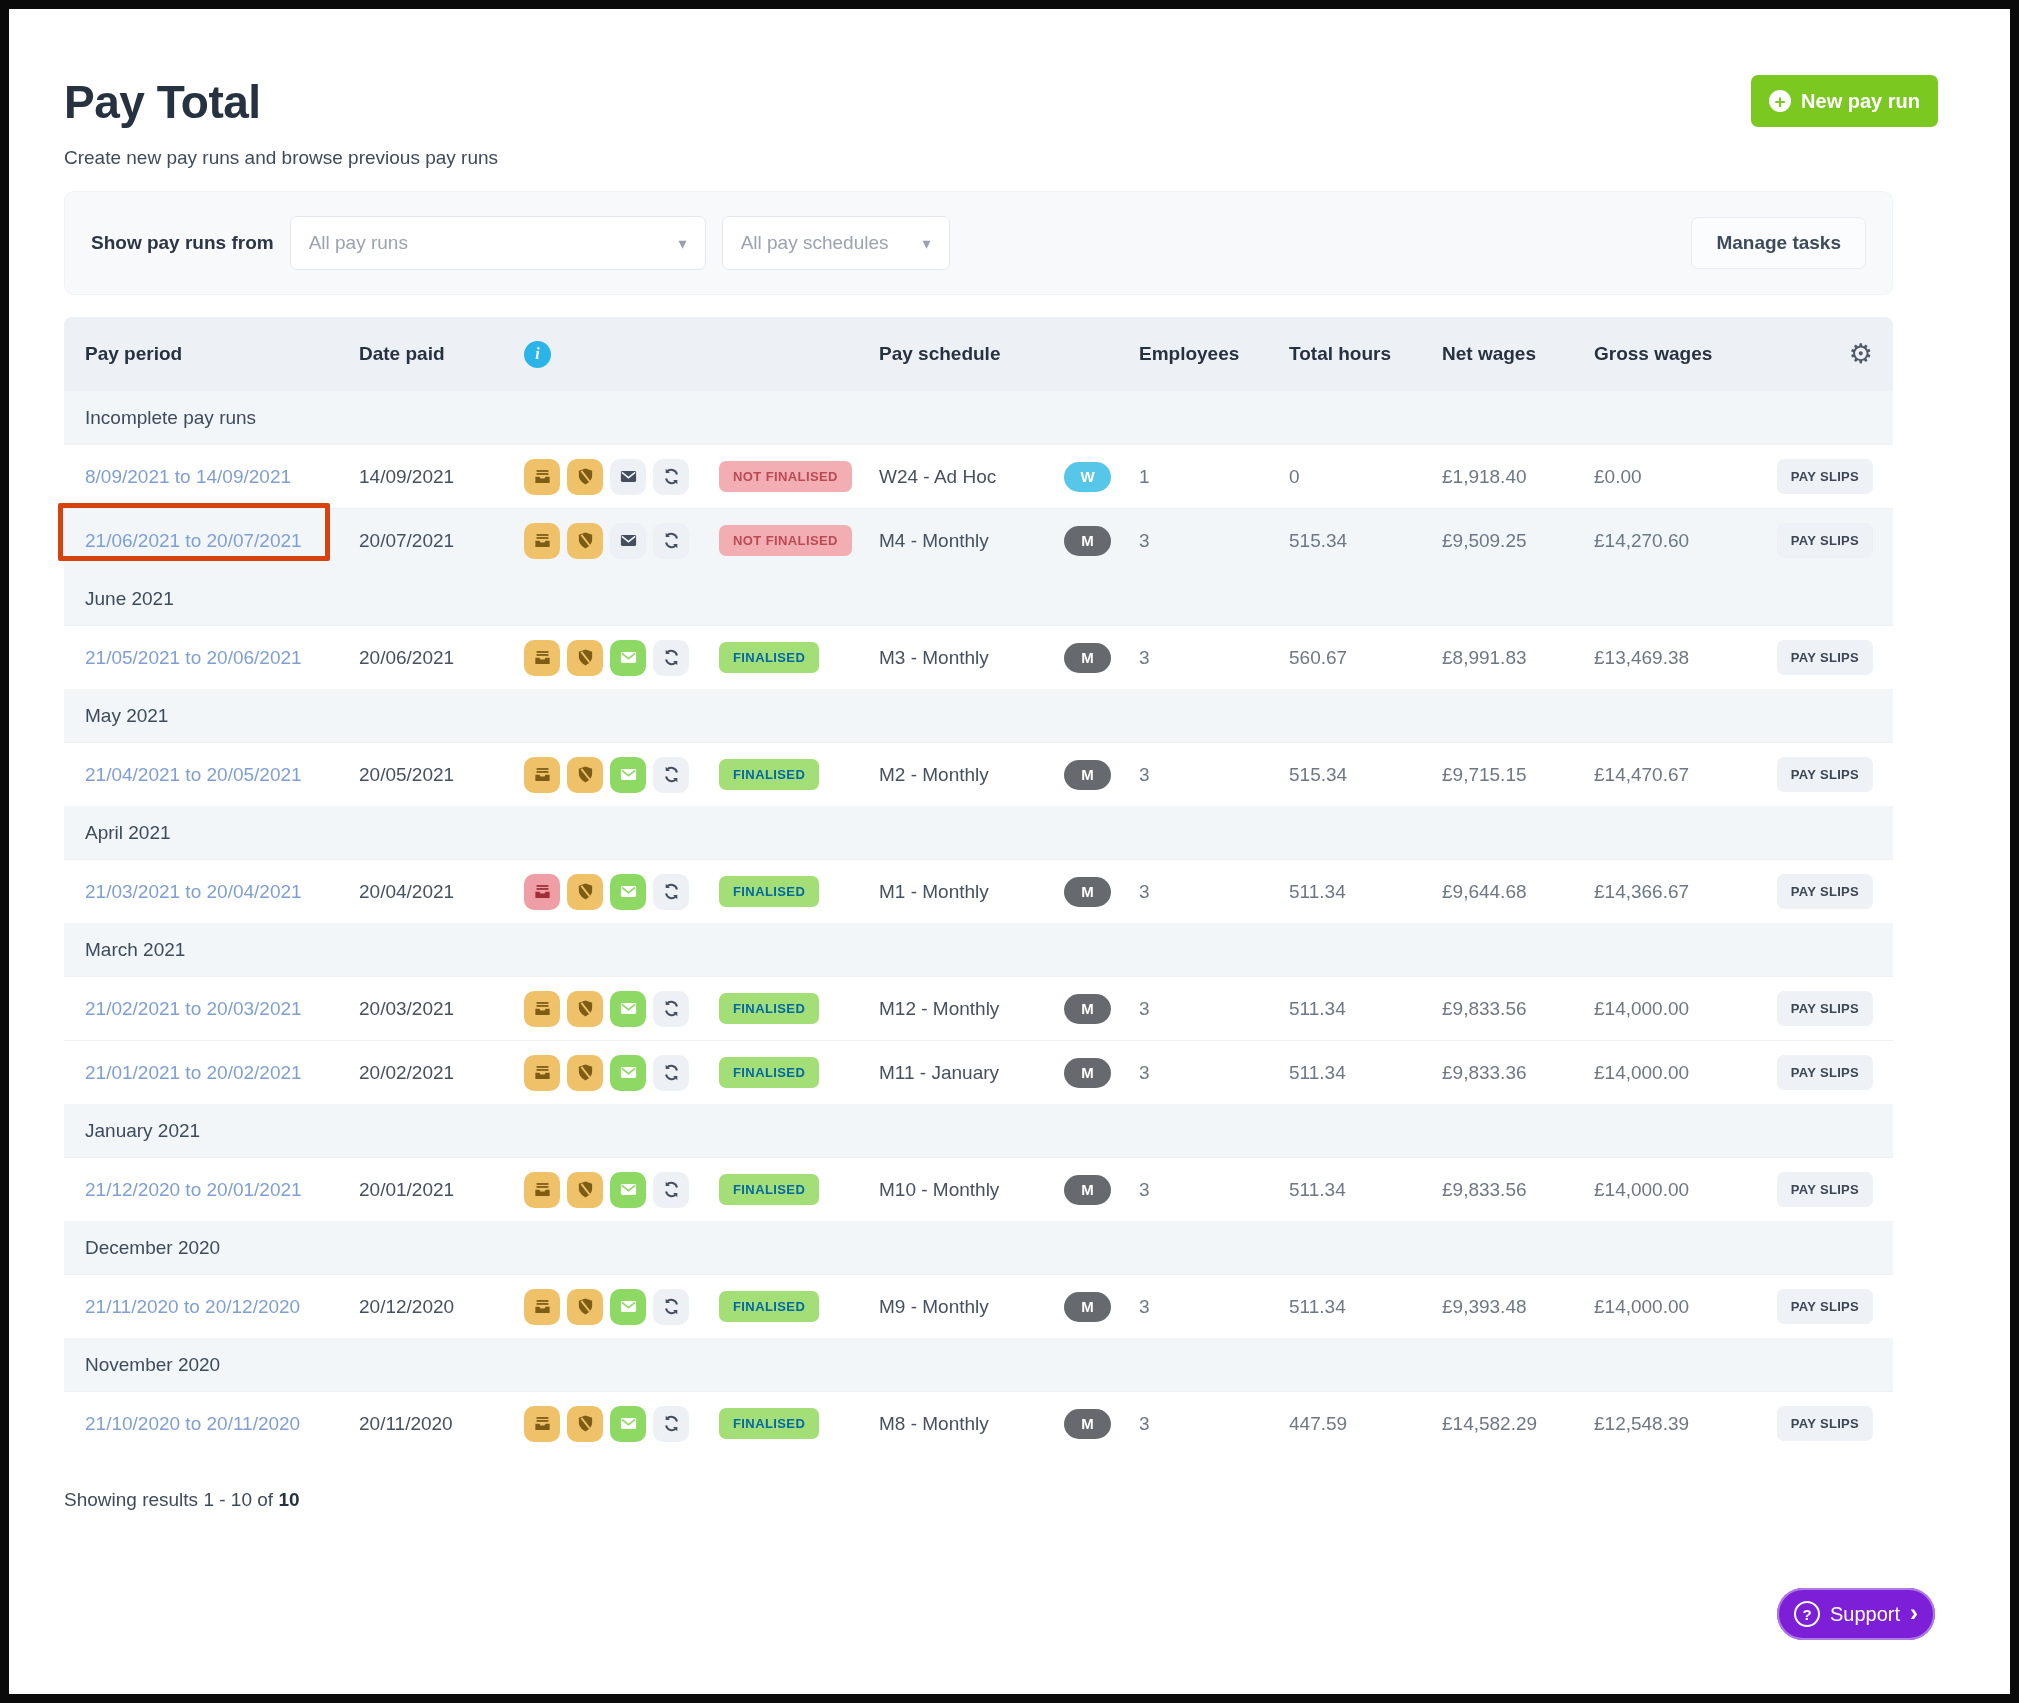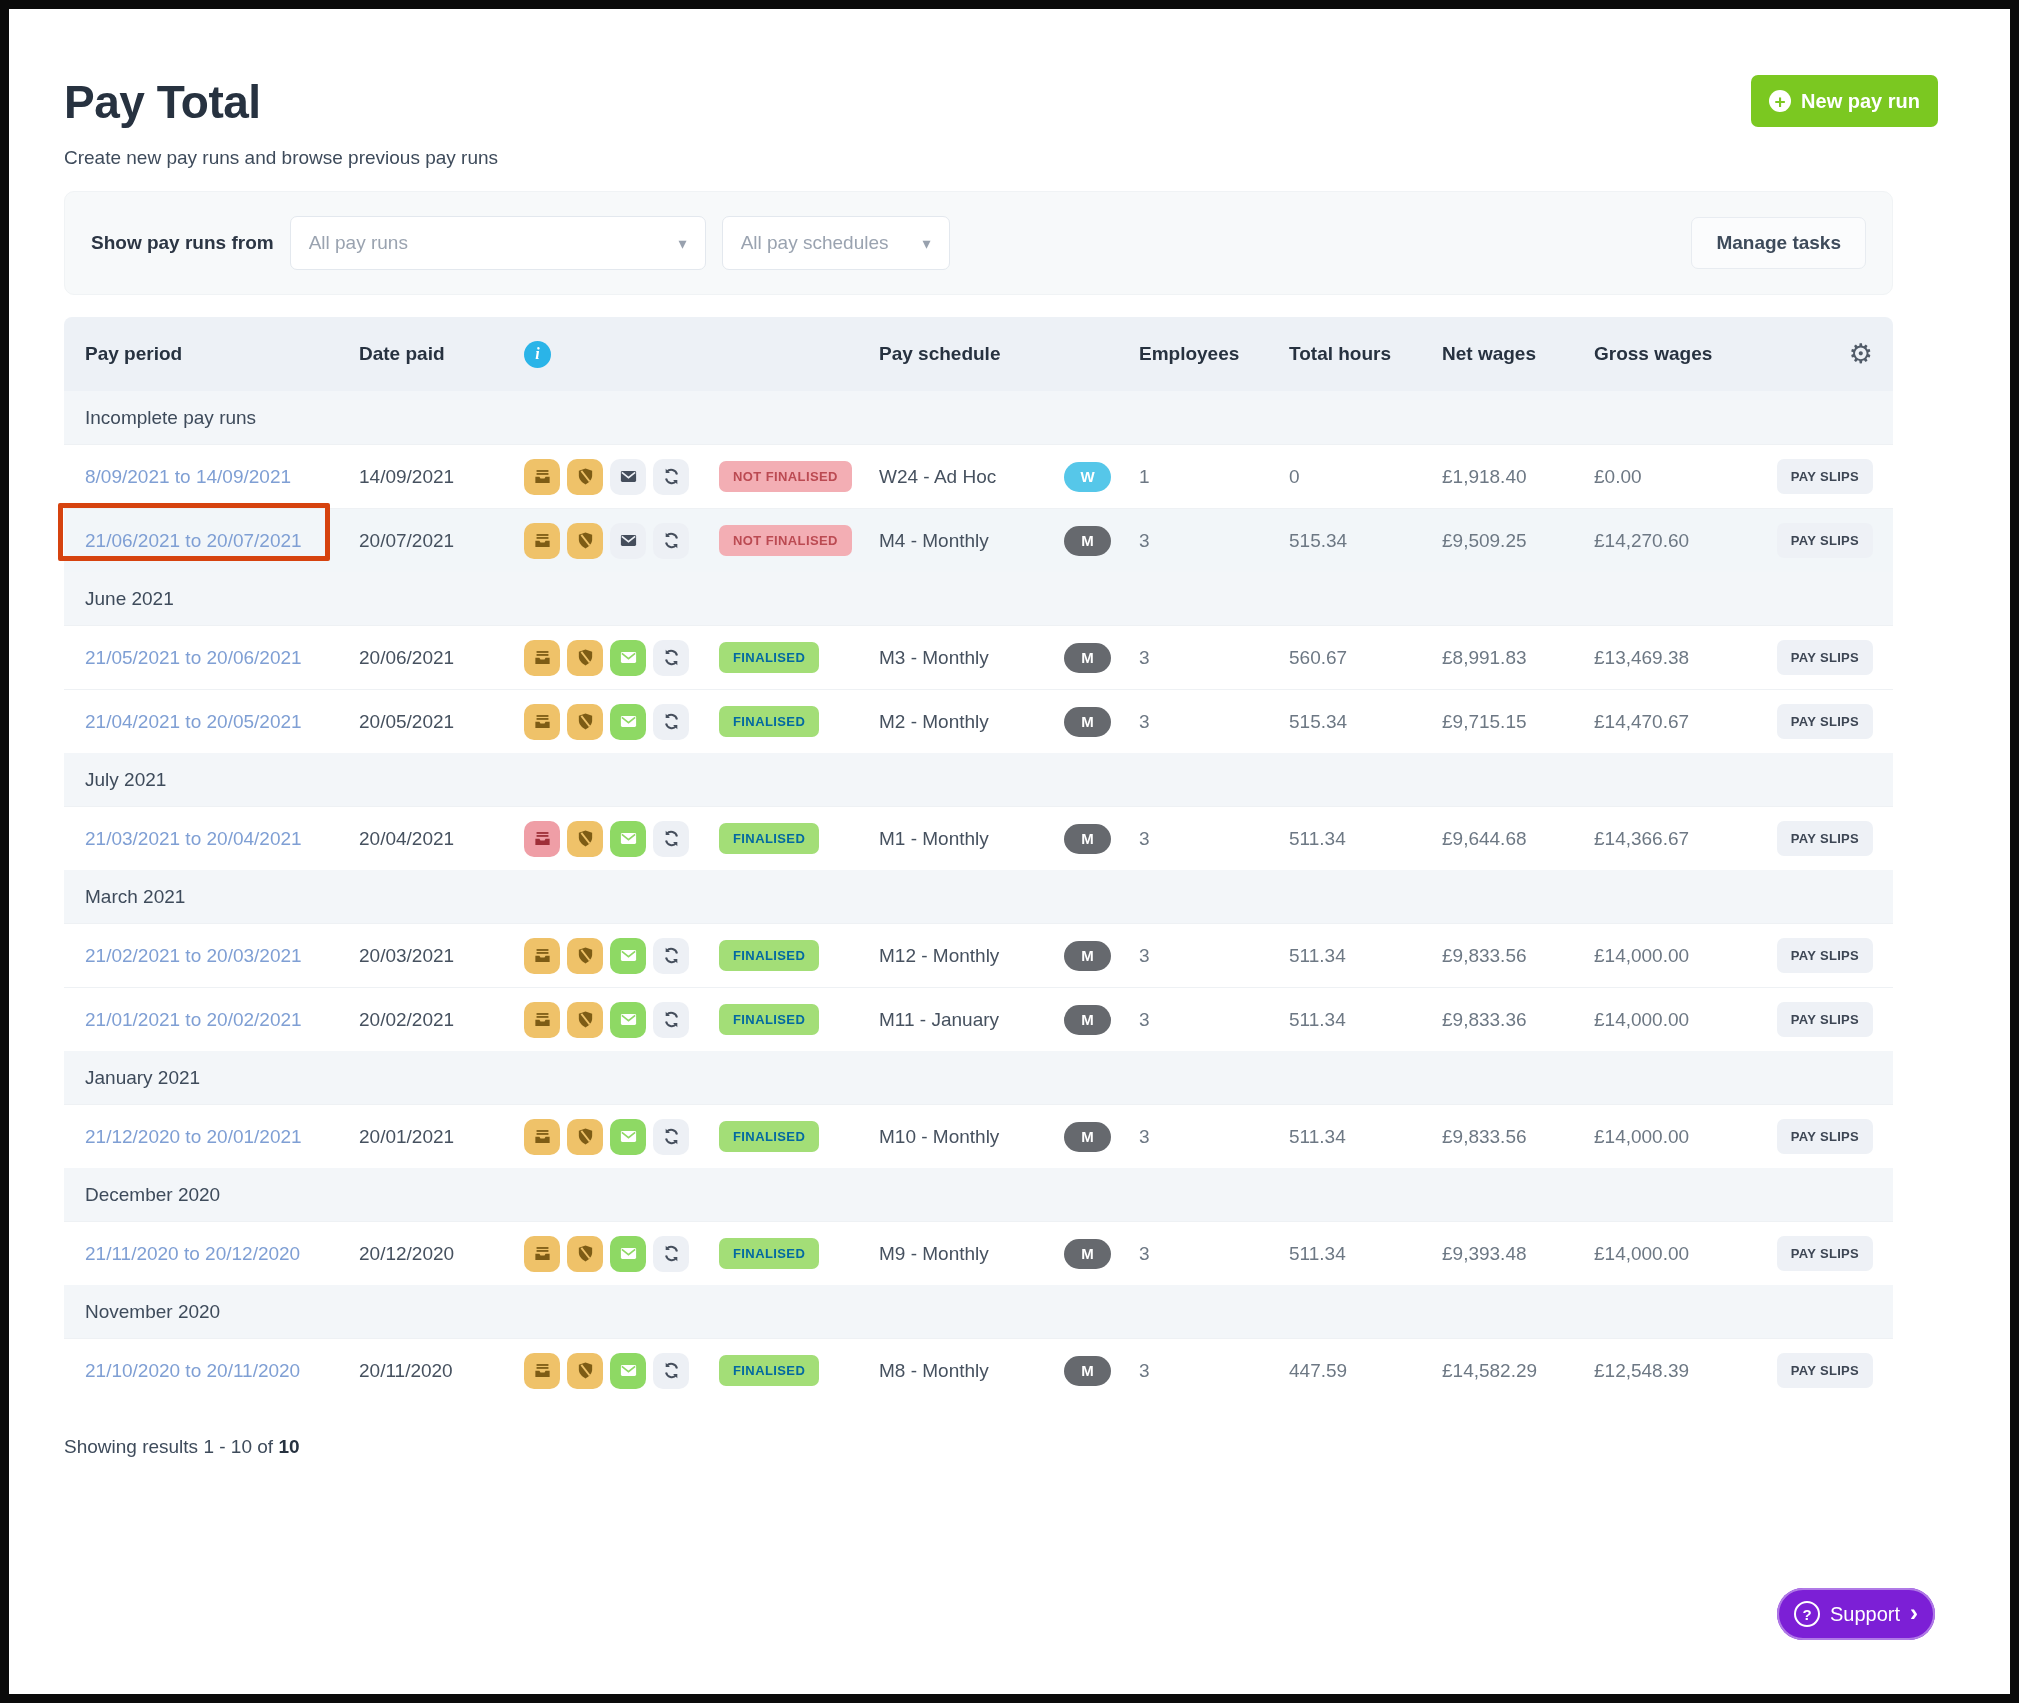--- a/index.html
+++ b/index.html
@@ -277,20 +277,23 @@
     <div><span class="badge badge--success">FINALISED</span></div>
     <div class="c-schedule">M3 - Monthly</div>
     <div><span class="pill pill--monthly">M</span></div>
     <div class="c-num">3</div>
     <div class="c-num">560.67</div>
     <div class="c-num">£8,991.83</div>
     <div class="c-num">£13,469.38</div>
     <div class="c-slips"><button class="payslips-btn">PAY SLIPS</button></div>
   </div>
 
+  <div class="grid-row section-row">
+    <div class="section-label" style="grid-column: 1 / -1;">May 2021</div>
+  </div>
 
   <div class="grid-row trow">
     <div class="cell-pad"><a class="period-link">21/04/2021 to 20/05/2021</a></div>
     <div class="c-date">20/05/2021</div>
     <div class="c-icons">
       <span class="chip chip--amber">
         <svg viewBox="0 0 16 16">
                     <path fill="currentColor" d="M3 2.6h10v1.5H3z"></path>
                     <path fill="currentColor" d="M3 5.1h10v1.5H3z"></path>
                     <path fill="currentColor" d="M2 8.2h3.4l.9 1.5h3.4l.9-1.5H14v5.2H2z"></path>
@@ -323,21 +326,21 @@
     <div class="c-schedule">M2 - Monthly</div>
     <div><span class="pill pill--monthly">M</span></div>
     <div class="c-num">3</div>
     <div class="c-num">515.34</div>
     <div class="c-num">£9,715.15</div>
     <div class="c-num">£14,470.67</div>
     <div class="c-slips"><button class="payslips-btn">PAY SLIPS</button></div>
   </div>
 
   <div class="grid-row section-row">
-    <div class="section-label" style="grid-column: 1 / -1;">July 2021</div>
+    <div class="section-label" style="grid-column: 1 / -1;">April 2021</div>
   </div>
 
   <div class="grid-row trow">
     <div class="cell-pad"><a class="period-link">21/03/2021 to 20/04/2021</a></div>
     <div class="c-date">20/04/2021</div>
     <div class="c-icons">
       <span class="chip chip--red">
         <svg viewBox="0 0 16 16">
                     <path fill="currentColor" d="M3 2.6h10v1.5H3z"></path>
                     <path fill="currentColor" d="M3 5.1h10v1.5H3z"></path>

